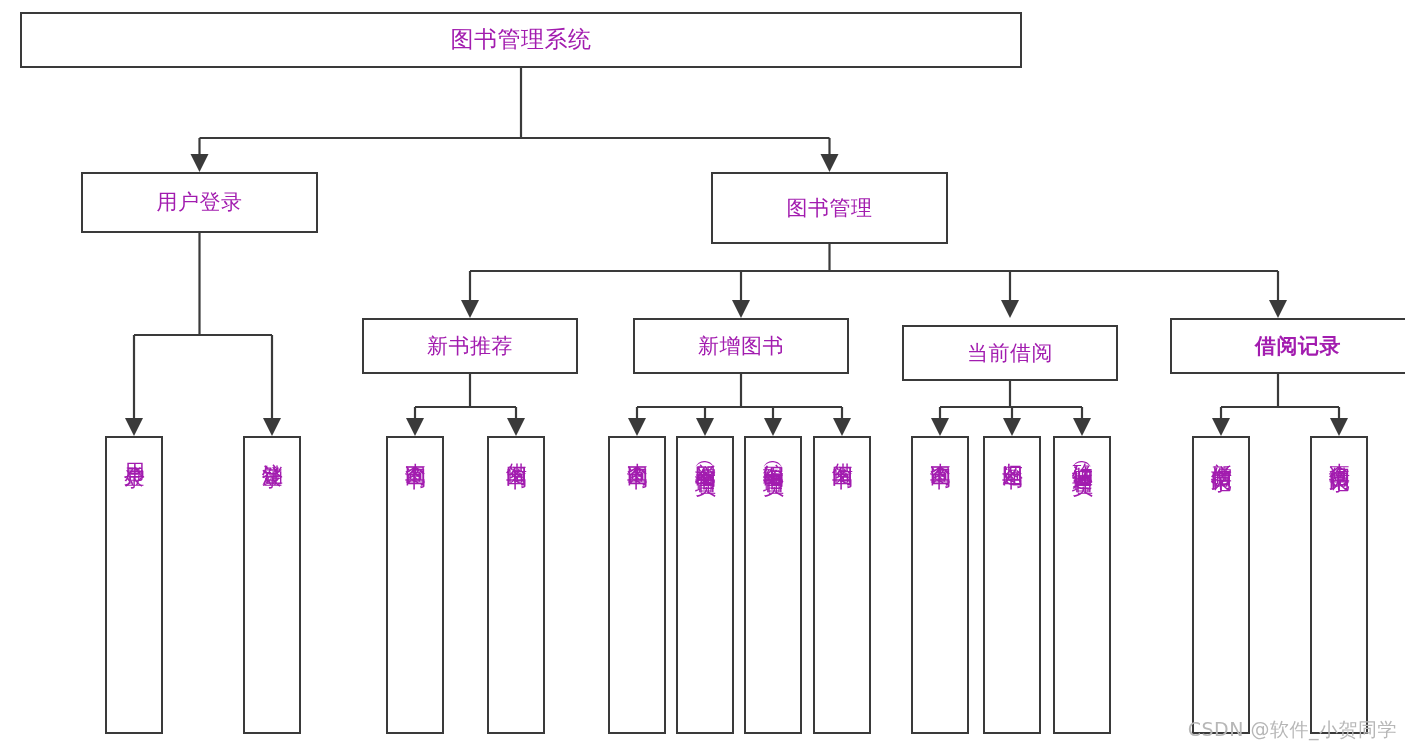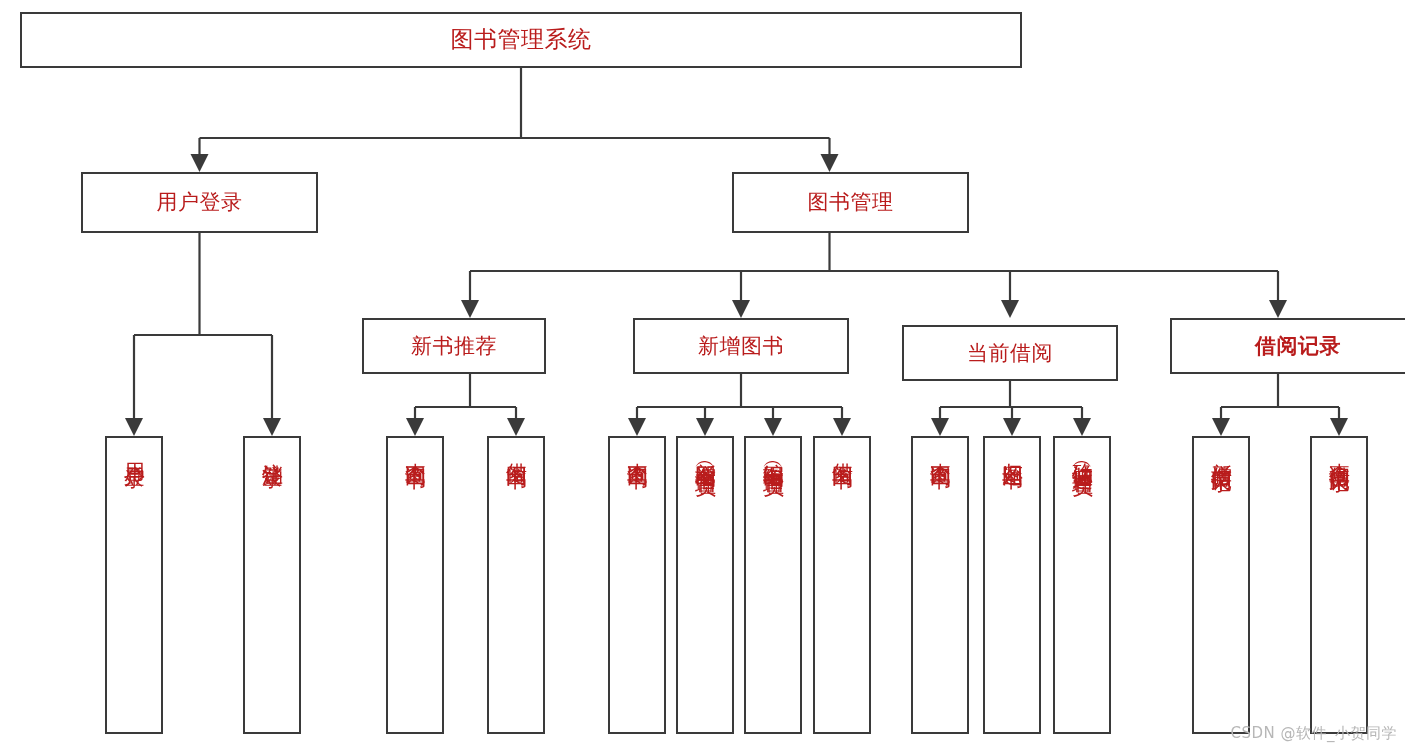--- a/index.html
+++ b/index.html
@@ -23,21 +23,21 @@
   .node-box {
     position: absolute;
     box-sizing: border-box;
     background: #ffffff;
     border: 2px solid #3a3a3a;
     display: flex;
     align-items: center;
     justify-content: center;
   }
   .node-label {
-    color: #b91c1c;
+    color: #a21caf;
     font-size: 21px;
     line-height: 1.18;
     letter-spacing: 0.5px;
     white-space: nowrap;
     text-align: left;
   }
   .node-box.vertical .node-label {
     writing-mode: vertical-rl;
     text-orientation: upright;
     letter-spacing: 2px;
@@ -60,21 +60,21 @@
     stroke-width: 2.2;
     fill: none;
   }
   .arrow-head {
     fill: #3a3a3a;
   }
   #watermark {
     position: absolute;
     right: 8px;
     bottom: 4px;
-    font-size: 15px;
+    font-size: 19px;
     color: #b7b7b7;
     letter-spacing: 0.5px;
     white-space: nowrap;
   }
 </style>
 </head>
 <body>
 
 <div id="diagram-root">
   <svg class="connectors" id="connector-layer" viewBox="0 0 1405 747" xmlns="http://www.w3.org/2000/svg">
@@ -131,24 +131,24 @@
       <line x1="1339" y1="407" x2="1339" y2="418" class="conn-line"></line>
       <polygon points="1330,418 1348,418 1339,436" class="arrow-head"></polygon>
     </svg>
   <div id="node-layer">
       <div class="node-box" style="left: 20px; top: 12px; width: 1002px; height: 56px; border-width: 2px;">
         <div class="node-label" style="font-size: 23px;">图书管理系统</div>
       </div>
       <div class="node-box" style="left: 81px; top: 172px; width: 237px; height: 61px;">
         <div class="node-label">用户登录</div>
       </div>
-      <div class="node-box" style="left: 732px; top: 172px; width: 237px; height: 61px;">
+      <div class="node-box" style="left: 711px; top: 172px; width: 237px; height: 72px;">
         <div class="node-label">图书管理</div>
       </div>
-      <div class="node-box" style="left: 362px; top: 318px; width: 184px; height: 56px;">
+      <div class="node-box" style="left: 362px; top: 318px; width: 216px; height: 56px;">
         <div class="node-label">新书推荐</div>
       </div>
       <div class="node-box" style="left: 633px; top: 318px; width: 216px; height: 56px;">
         <div class="node-label">新增图书</div>
       </div>
       <div class="node-box" style="left: 902px; top: 325px; width: 216px; height: 56px;">
         <div class="node-label">当前借阅</div>
       </div>
       <div class="node-box" style="left: 1170px; top: 318px; width: 256px; height: 56px; font-weight: bold;">
         <div class="node-label">借阅记录</div>

